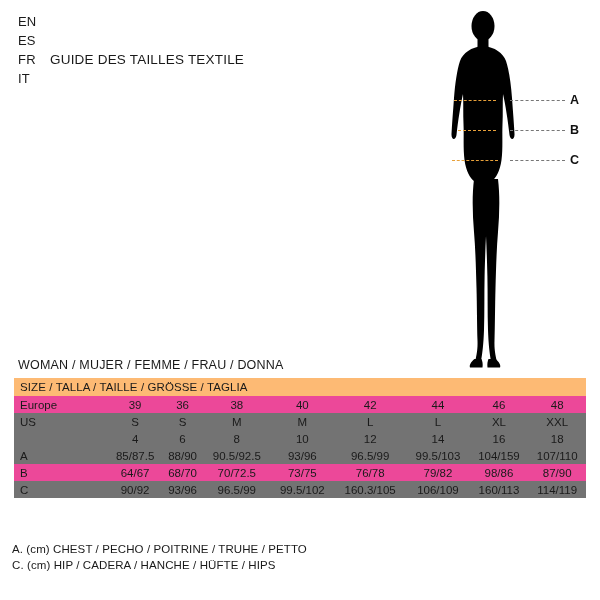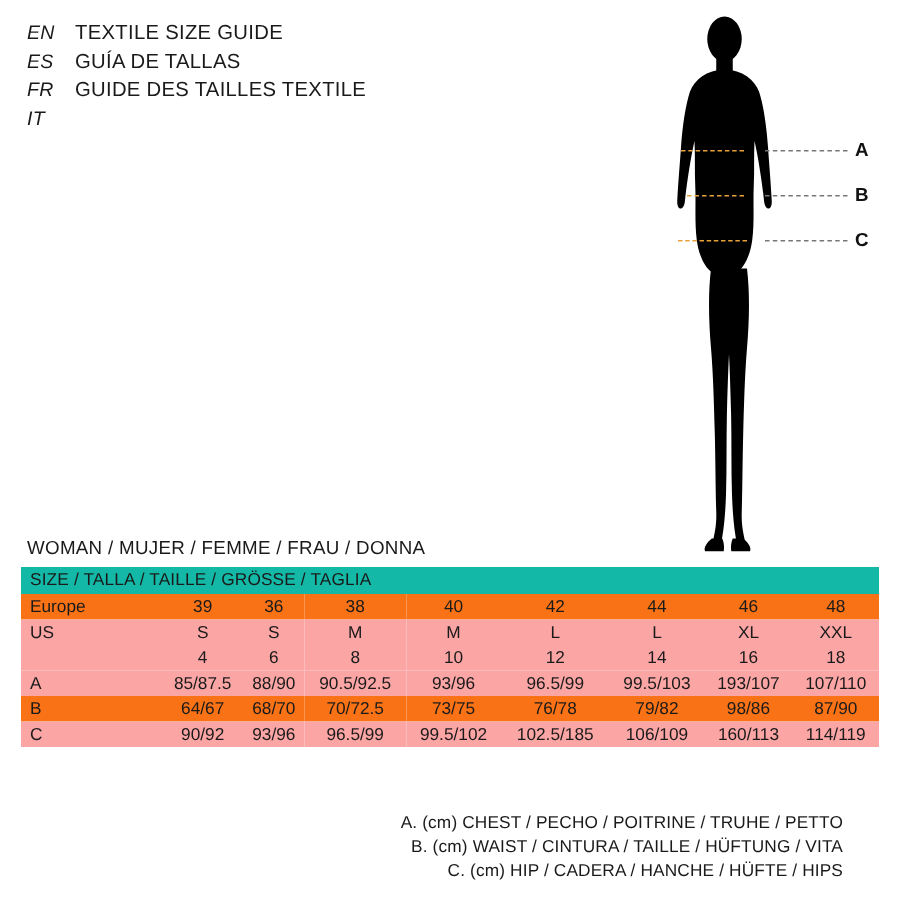--- a/index.html
+++ b/index.html
@@ -27,21 +27,20 @@
     display: flex;
     align-items: baseline;
     height: 19px;
     font-size: 13.5px;
     letter-spacing: 0.2px;
   }
   .lang-code {
     width: 32px;
     flex: 0 0 32px;
     font-size: 13px;
-    font-style: italic;
   }
   .lang-text {
     white-space: nowrap;
     font-size: 13.5px;
   }
 
   
   #figure-area {
     position: absolute;
     left: 430px;
@@ -85,60 +84,57 @@
     border-collapse: collapse;
     font-size: 11.5px;
   }
   #size-table td, #size-table th {
     padding: 0;
     height: 17px;
     text-align: center;
     font-weight: normal;
   }
   #size-table tr.head-row td {
-    background: #14b8a6;
+    background: #fdba74;
     text-align: left;
     padding-left: 6px;
     font-size: 11.5px;
     height: 18px;
     letter-spacing: 0.1px;
   }
-  #size-table tr.band-light td { background: #f97316; }
-  #size-table tr.band-white td { background: #fca5a5; }
+  #size-table tr.band-light td { background: #ec4899; }
+  #size-table tr.band-white td { background: #737373; }
   #size-table td.rowlabel {
     text-align: left;
     padding-left: 6px;
     width: 88px;
   }
 
   
   #legend {
     position: absolute;
-    left: 2px;
+    left: 12px;
     top: 543px;
     width: 560px;
-    text-align: right;
   }
   .legend-row {
     font-size: 11.5px;
     height: 16px;
     letter-spacing: 0.1px;
   }
 </style>
 </head>
 <body>
 
 <div id="lang-block">
   <div class="lang-row">
     <span class="lang-code">EN</span>
-    <span class="lang-text">TEXTILE SIZE GUIDE</span>
   </div>
   <div class="lang-row">
     <span class="lang-code">ES</span>
-    <span class="lang-text">GUÍA DE TALLAS</span>
   </div>
   <div class="lang-row">
     <span class="lang-code">FR</span>
     <span class="lang-text">GUIDE DES TAILLES TEXTILE</span>
   </div>
   <div class="lang-row">
     <span class="lang-code">IT</span>
   </div>
 </div>
 
@@ -251,21 +247,21 @@
 
 
     <tr class="band-white">
       <td class="rowlabel">A</td>
       <td>85/87.5</td>
       <td>88/90</td>
       <td>90.5/92.5</td>
       <td>93/96</td>
       <td>96.5/99</td>
       <td>99.5/103</td>
-      <td>193/107</td>
+      <td>104/159</td>
       <td>107/110</td>
     </tr>
 
     <tr class="band-light">
       <td class="rowlabel">B</td>
       <td>64/67</td>
       <td>68/70</td>
       <td>70/72.5</td>
       <td>73/75</td>
       <td>76/78</td>
@@ -273,25 +269,24 @@
       <td>98/86</td>
       <td>87/90</td>
     </tr>
 
     <tr class="band-white">
       <td class="rowlabel">C</td>
       <td>90/92</td>
       <td>93/96</td>
       <td>96.5/99</td>
       <td>99.5/102</td>
-      <td>102.5/185</td>
+      <td>160.3/105</td>
       <td>106/109</td>
       <td>160/113</td>
       <td>114/119</td>
     </tr>
   </tbody>
 </table>
 
 <div id="legend">
   <div class="legend-row">A. (cm) CHEST / PECHO / POITRINE / TRUHE / PETTO</div>
-  <div class="legend-row">B. (cm) WAIST / CINTURA / TAILLE / HÜFTUNG / VITA</div>
   <div class="legend-row">C. (cm) HIP / CADERA / HANCHE / HÜFTE / HIPS</div>
 </div>
 
 </body></html>

